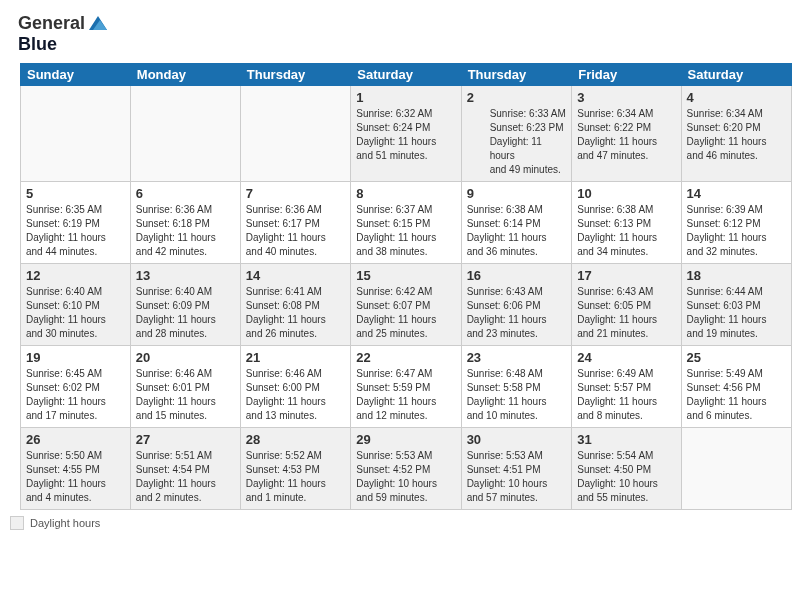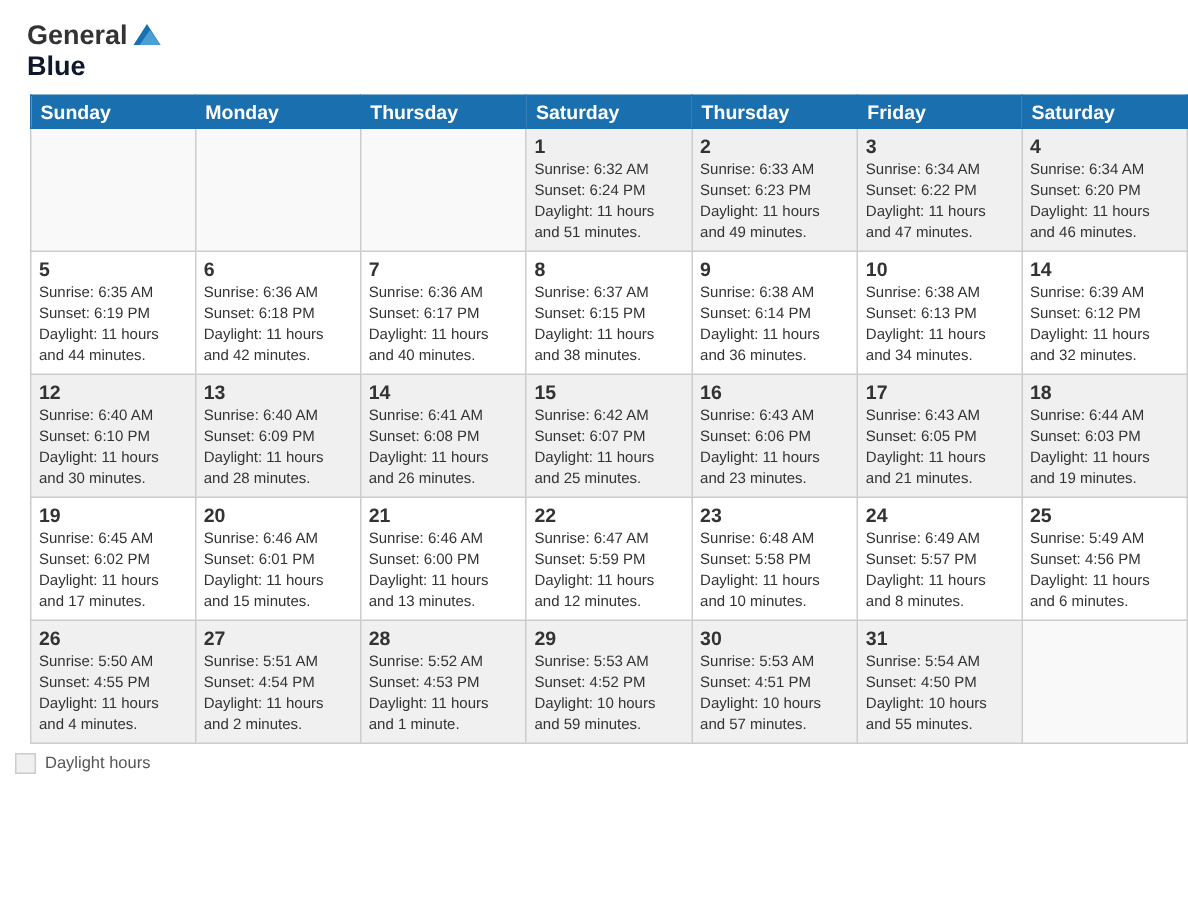--- a/index.html
+++ b/index.html
@@ -72,21 +72,21 @@
           <td class="day-cell empty"></td>
           <td class="day-cell shaded">
             <div class="day-num">1</div>
             <div class="day-info" style="white-space: pre-line;">Sunrise: 6:32 AM
 Sunset: 6:24 PM
 Daylight: 11 hours
 and 51 minutes.</div>
           </td>
           <td class="day-cell shaded">
             <div class="day-num">2</div>
-            <div class="day-info" style="white-space: pre-line;">Sunrise: 6:33 AM
+            <div class="day-info" style="white-space: pre-line; margin-left: 23px;">Sunrise: 6:33 AM
 Sunset: 6:23 PM
 Daylight: 11 hours
 and 49 minutes.</div>
           </td>
           <td class="day-cell shaded">
             <div class="day-num">3</div>
             <div class="day-info" style="white-space: pre-line;">Sunrise: 6:34 AM
 Sunset: 6:22 PM
 Daylight: 11 hours
 and 47 minutes.</div>

